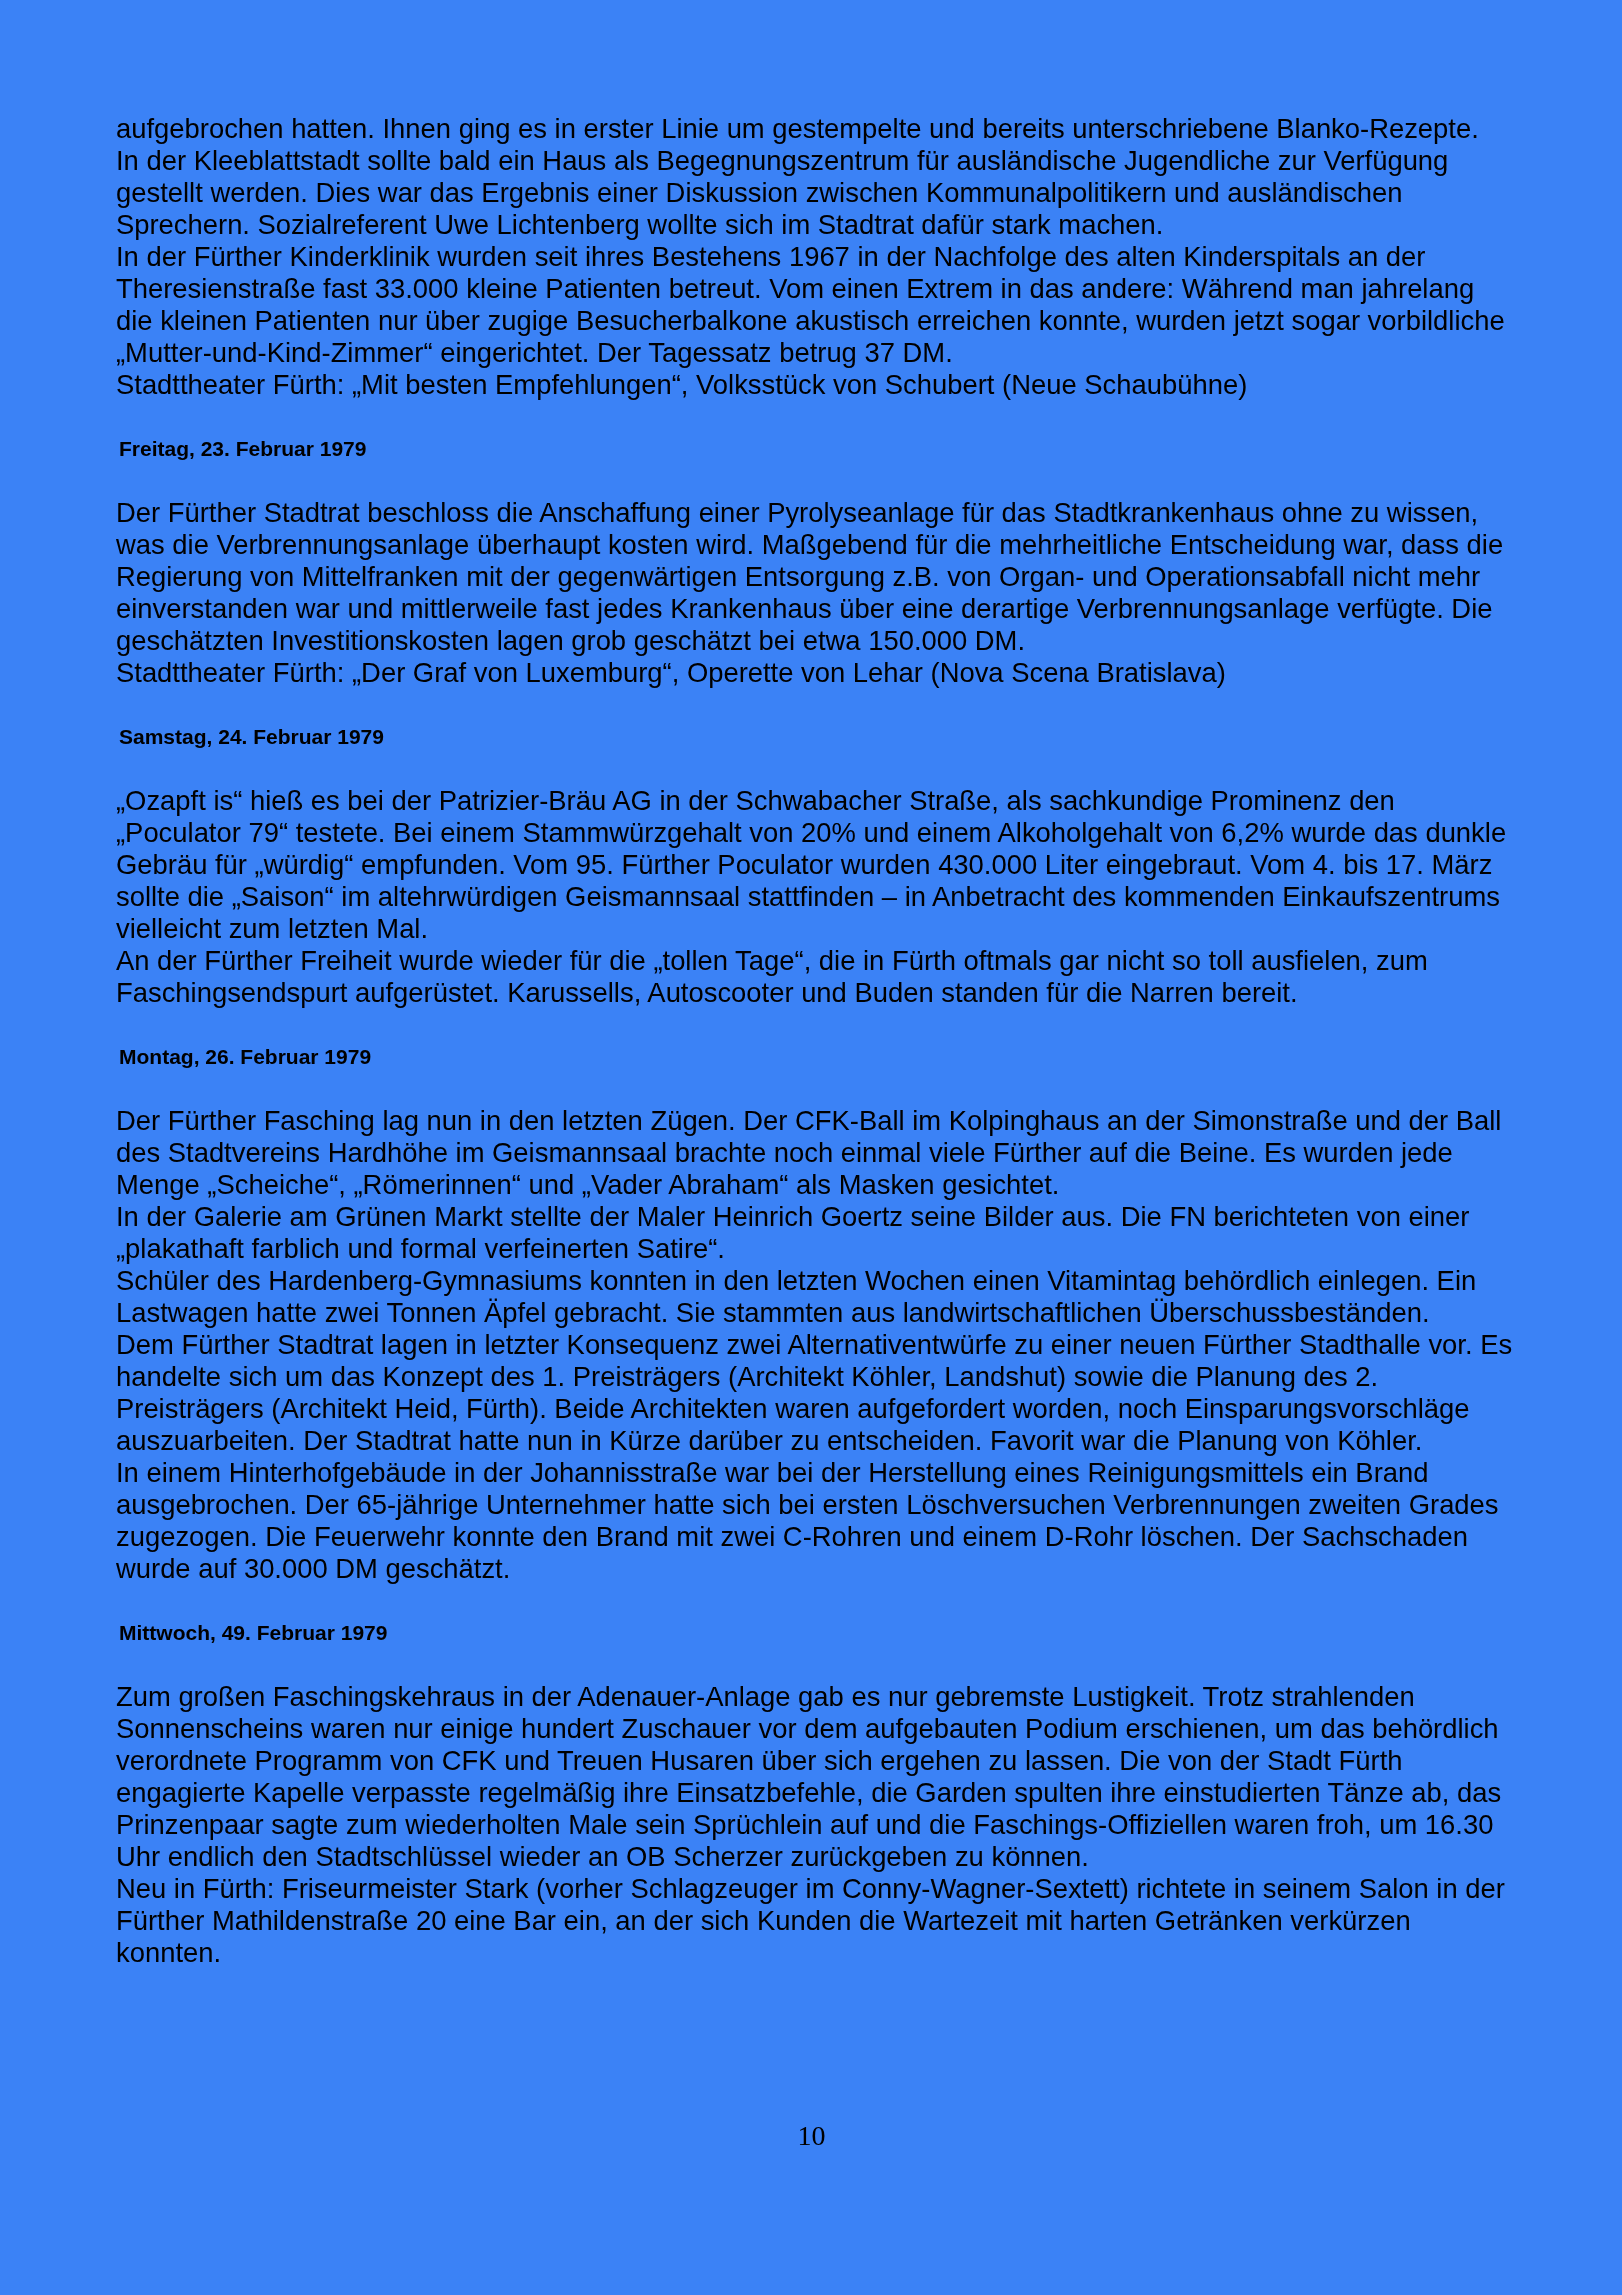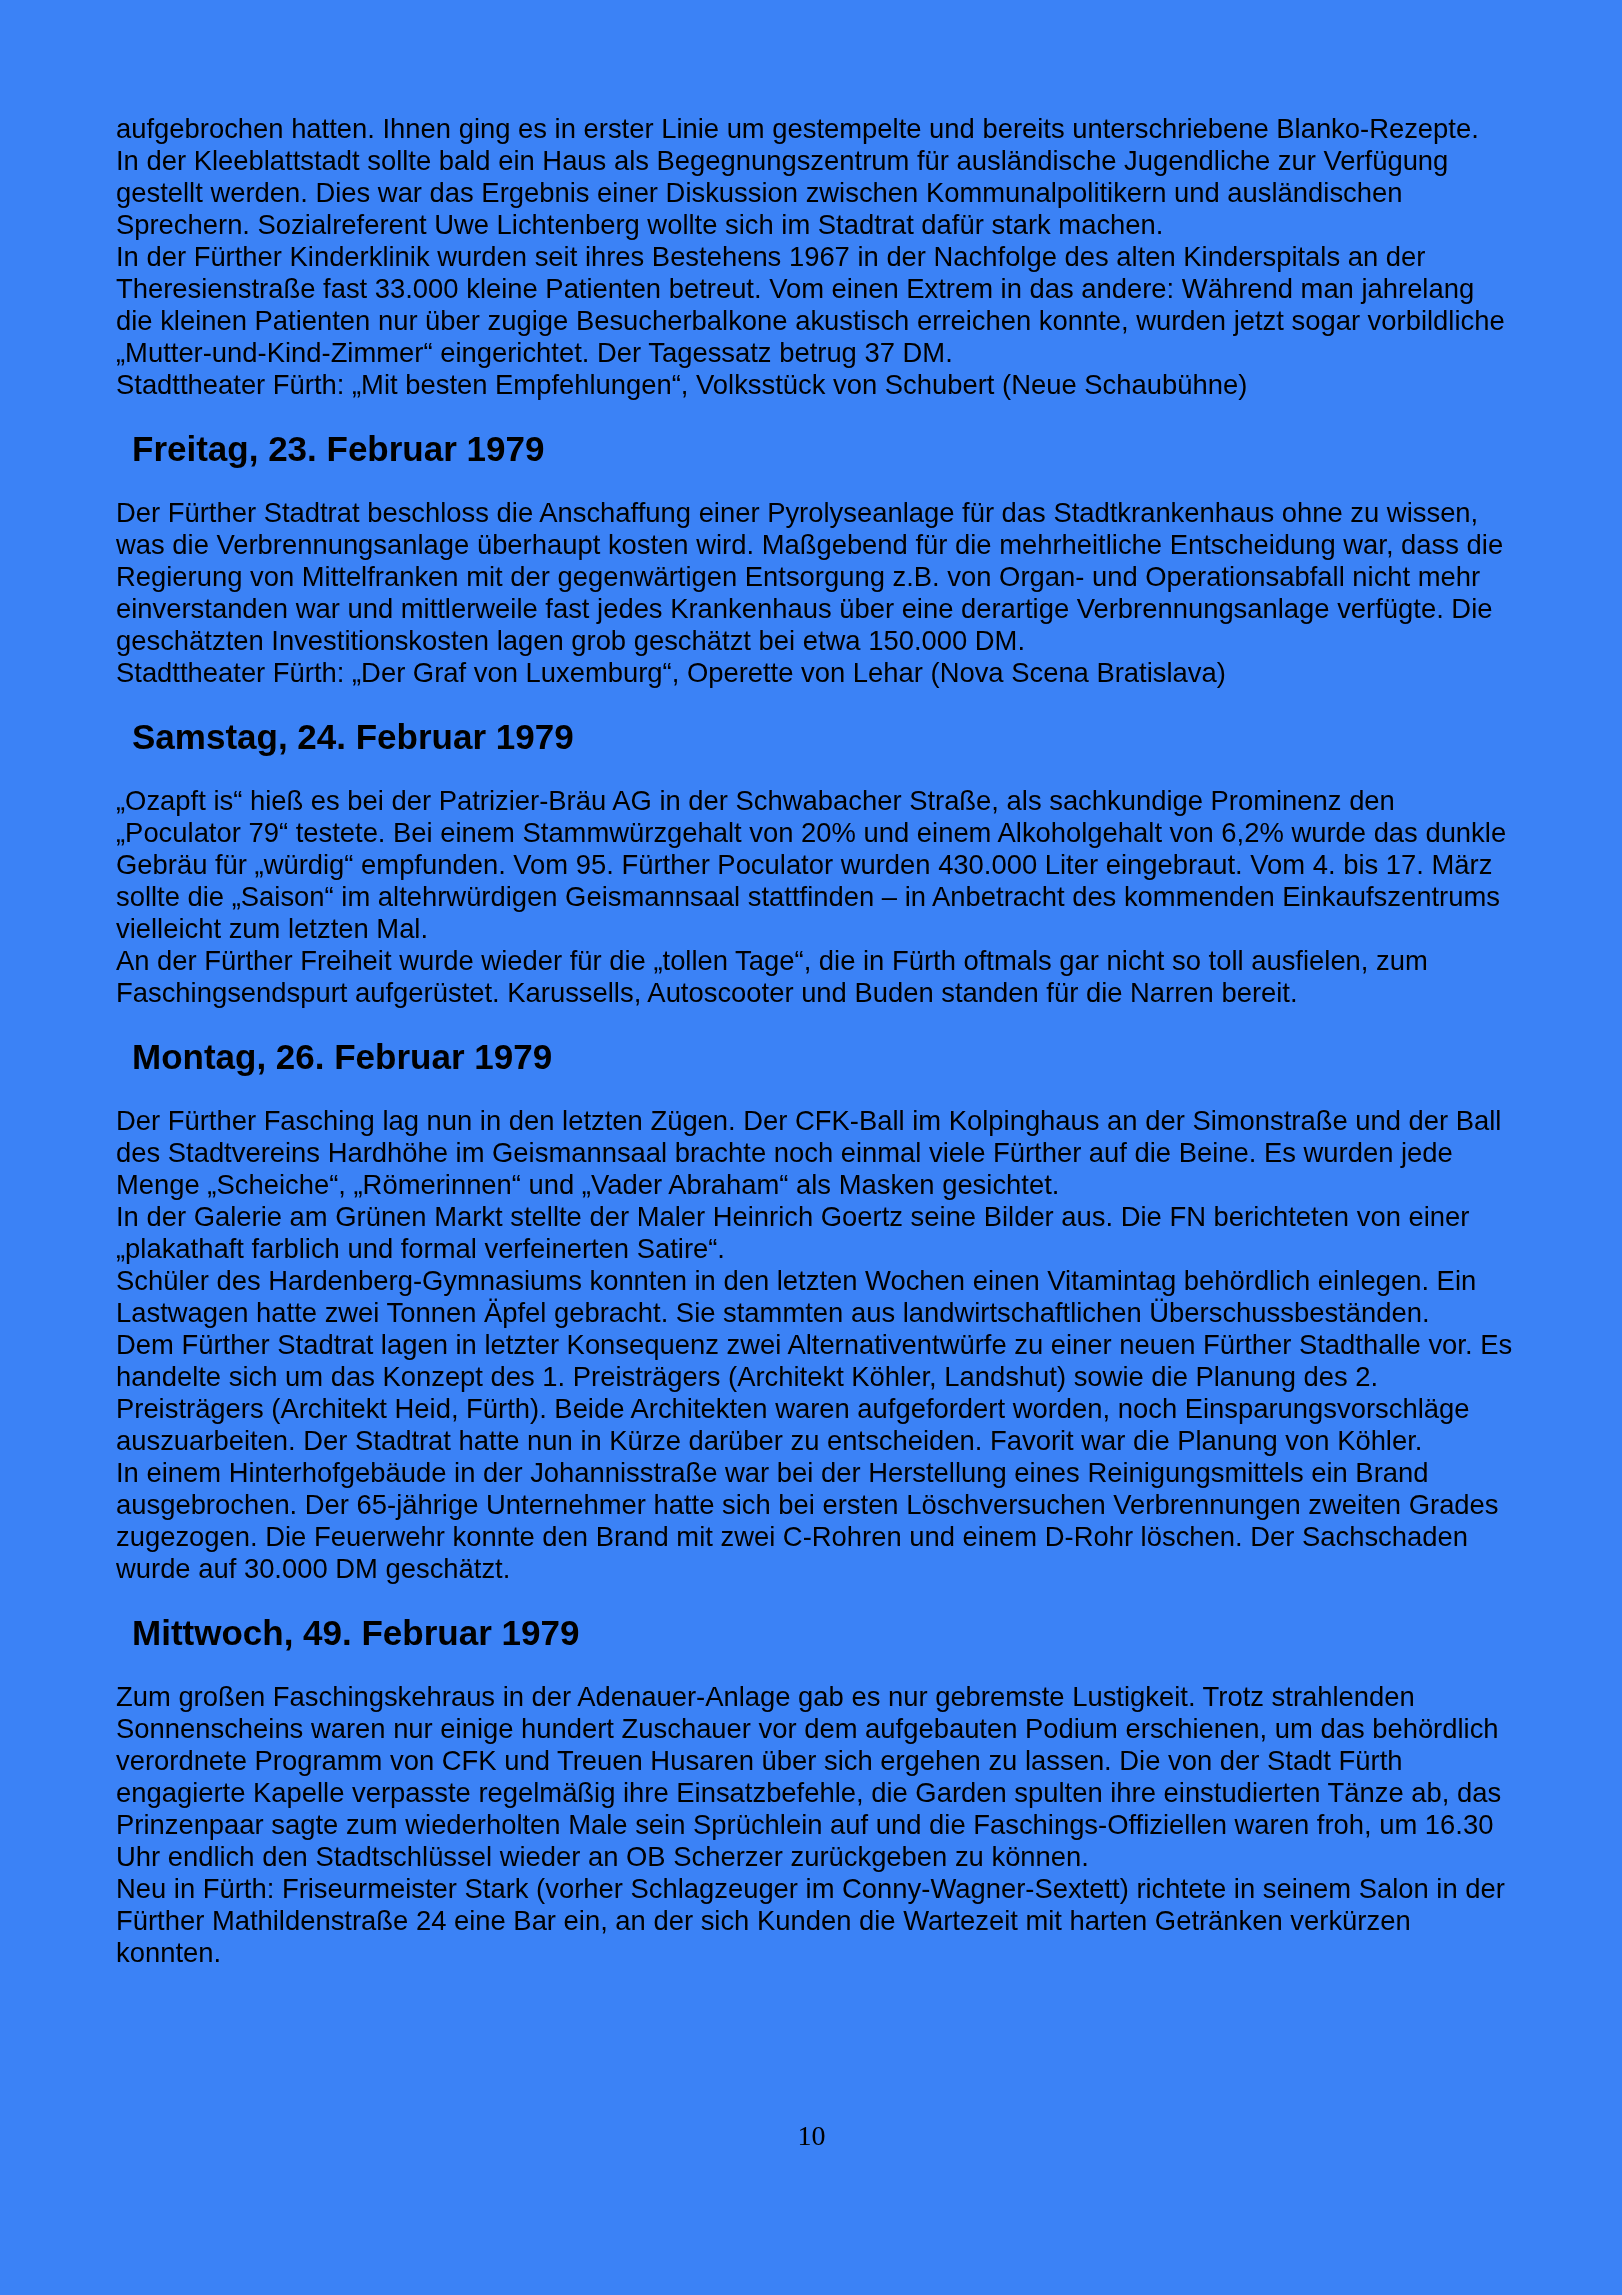--- a/index.html
+++ b/index.html
@@ -27,24 +27,24 @@
     font-size: 27.4px;
     line-height: 32px;
     color: #000000;
     text-align: left;
   }
   .content p {
     margin: 0;
     padding: 0;
   }
   .content h2 {
-    margin: 32px 16px;
+    margin: 32px 3px;
     padding: 0;
     font-family: "Liberation Sans", sans-serif;
-    font-size: 35px;
+    font-size: 21px;
     line-height: 32px;
     font-weight: bold;
     color: #000000;
   }
   .page-number {
     position: absolute;
     top: 2117px;
     left: 0;
     width: 100%;
     text-align: center;
@@ -70,17 +70,17 @@
       <p>„Ozapft is“ hieß es bei der Patrizier-Bräu AG in der Schwabacher Straße, als sachkundige Prominenz den „Poculator 79“ testete. Bei einem Stammwürzgehalt von 20% und einem Alkoholgehalt von 6,2% wurde das dunkle Gebräu für „würdig“ empfunden. Vom 95. Fürther Poculator wurden 430.000 Liter eingebraut. Vom 4. bis 17. März sollte die „Saison“ im altehrwürdigen Geismannsaal stattfinden – in Anbetracht des kommenden Einkaufszentrums vielleicht zum letzten Mal.</p>
       <p>An der Fürther Freiheit wurde wieder für die „tollen Tage“, die in Fürth oftmals gar nicht so toll ausfielen, zum Faschingsendspurt aufgerüstet. Karussells, Autoscooter und Buden standen für die Narren bereit.</p>
       <h2>Montag, 26. Februar 1979</h2>
       <p>Der Fürther Fasching lag nun in den letzten Zügen. Der CFK-Ball im Kolpinghaus an der Simonstraße und der Ball des Stadtvereins Hardhöhe im Geismannsaal brachte noch einmal viele Fürther auf die Beine. Es wurden jede Menge „Scheiche“, „Römerinnen“ und „Vader Abraham“ als Masken gesichtet.</p>
       <p>In der Galerie am Grünen Markt stellte der Maler Heinrich Goertz seine Bilder aus. Die FN berichteten von einer „plakathaft farblich und formal verfeinerten Satire“.</p>
       <p>Schüler des Hardenberg-Gymnasiums konnten in den letzten Wochen einen Vitamintag behördlich einlegen. Ein Lastwagen hatte zwei Tonnen Äpfel gebracht. Sie stammten aus landwirtschaftlichen Überschussbeständen.</p>
       <p>Dem Fürther Stadtrat lagen in letzter Konsequenz zwei Alternativentwürfe zu einer neuen Fürther Stadthalle vor. Es handelte sich um das Konzept des 1. Preisträgers (Architekt Köhler, Landshut) sowie die Planung des 2. Preisträgers (Architekt Heid, Fürth). Beide Architekten waren aufgefordert worden, noch Einsparungsvorschläge auszuarbeiten. Der Stadtrat hatte nun in Kürze darüber zu entscheiden. Favorit war die Planung von Köhler.</p>
       <p>In einem Hinterhofgebäude in der Johannisstraße war bei der Herstellung eines Reinigungsmittels ein Brand ausgebrochen. Der 65-jährige Unternehmer hatte sich bei ersten Löschversuchen Verbrennungen zweiten Grades zugezogen. Die Feuerwehr konnte den Brand mit zwei C-Rohren und einem D-Rohr löschen. Der Sachschaden wurde auf 30.000 DM geschätzt.</p>
       <h2>Mittwoch, 49. Februar 1979</h2>
       <p>Zum großen Faschingskehraus in der Adenauer-Anlage gab es nur gebremste Lustigkeit. Trotz strahlenden Sonnenscheins waren nur einige hundert Zuschauer vor dem aufgebauten Podium erschienen, um das behördlich verordnete Programm von CFK und Treuen Husaren über sich ergehen zu lassen. Die von der Stadt Fürth engagierte Kapelle verpasste regelmäßig ihre Einsatzbefehle, die Garden spulten ihre einstudierten Tänze ab, das Prinzenpaar sagte zum wiederholten Male sein Sprüchlein auf und die Faschings-Offiziellen waren froh, um 16.30 Uhr endlich den Stadtschlüssel wieder an OB Scherzer zurückgeben zu können.</p>
-      <p>Neu in Fürth: Friseurmeister Stark (vorher Schlagzeuger im Conny-Wagner-Sextett) richtete in seinem Salon in der Fürther Mathildenstraße 24 eine Bar ein, an der sich Kunden die Wartezeit mit harten Getränken verkürzen konnten.</p>
+      <p>Neu in Fürth: Friseurmeister Stark (vorher Schlagzeuger im Conny-Wagner-Sextett) richtete in seinem Salon in der Fürther Mathildenstraße 20 eine Bar ein, an der sich Kunden die Wartezeit mit harten Getränken verkürzen konnten.</p>
     </div>
   <div class="page-number">10</div>
 </div>
 
 
 </body></html>

